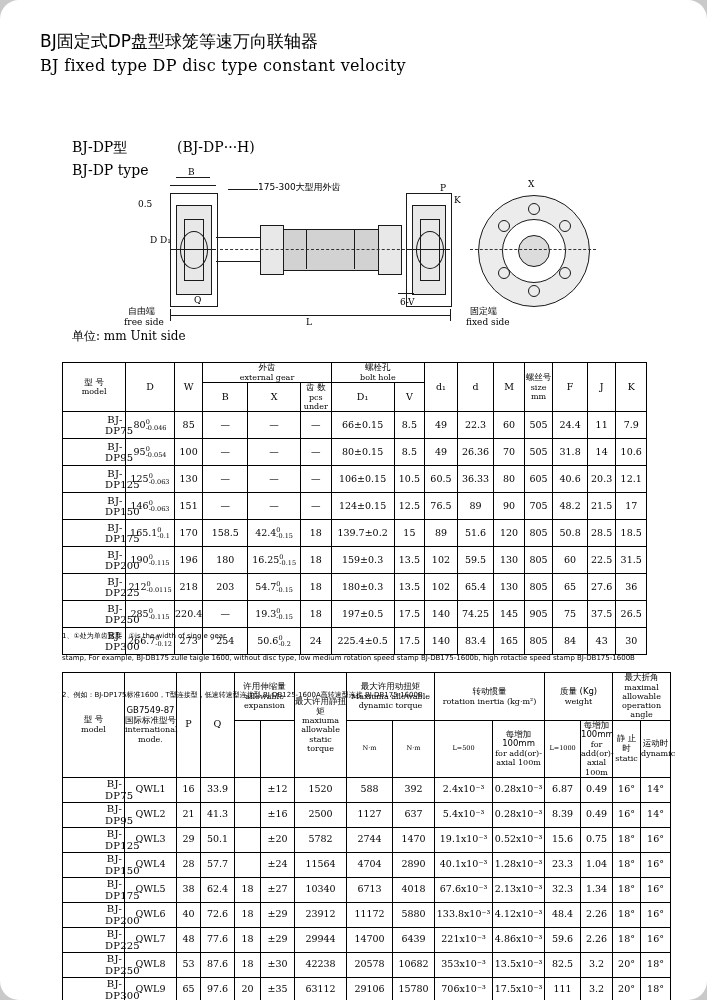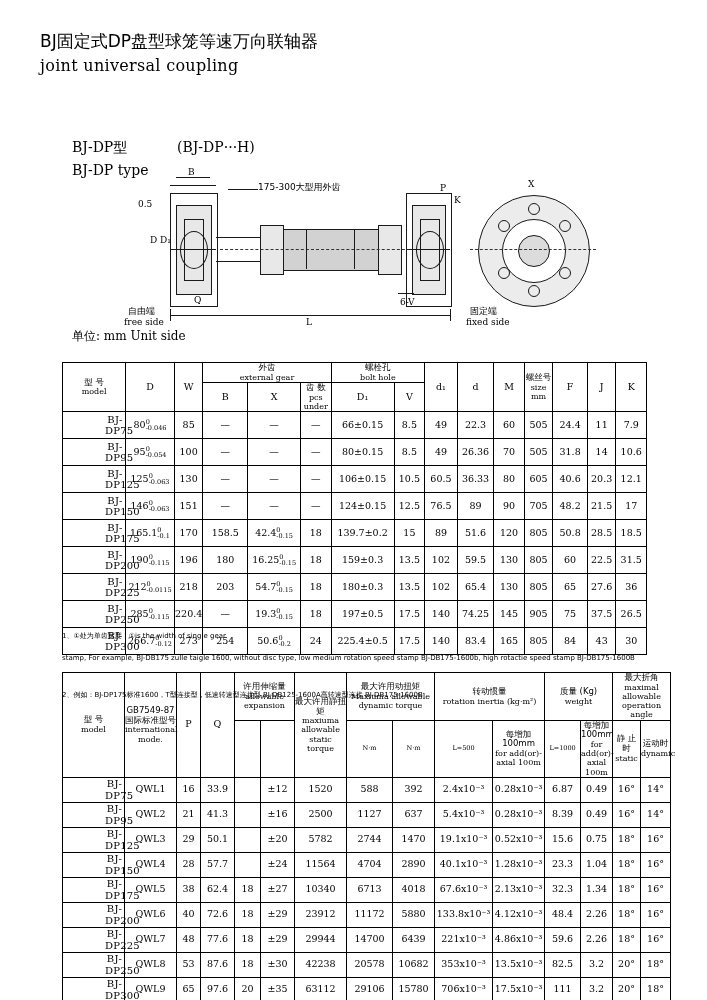--- a/index.html
+++ b/index.html
@@ -4,20 +4,21 @@
 <style>
   html,body{margin:0;padding:0;background:#c9c9c9;}
   body{font-family:"Liberation Serif", serif;}
   .page{
     position:relative;
     width:707px;height:1000px;
     background:#fff;
     margin:0 auto;
     overflow:hidden;
     color:#000;
+    border-radius:19px;
   }
   .title-block{position:absolute;left:40px;top:28px;width:620px;}
   .title-cn{font-size:17px;font-family:"DejaVu Sans", sans-serif;letter-spacing:0px;line-height:26px;}
   .title-en{font-size:16px;line-height:23px;font-family:"DejaVu Serif", serif;letter-spacing:.3px;}
 
   .type-block{position:absolute;left:72px;top:136px;font-size:14px;line-height:23px;font-family:"DejaVu Serif", serif;}
   .type-row{display:flex;}
   .type-row .a{width:105px;}
   .unit-line{position:absolute;left:72px;top:328px;font-size:12px;font-family:"DejaVu Serif", serif;}
 
@@ -46,21 +47,21 @@
   .tol{display:inline-block;font-size:6.5px;line-height:1.0;vertical-align:middle;text-align:left;}
   .note{position:absolute;left:62px;font-size:7px;font-family:"DejaVu Sans", sans-serif;line-height:1.35;width:590px;}
 </style>
 </head>
 <body>
 
 <div class="page">
 
   <div class="title-block">
     <div class="title-cn">BJ固定式DP盘型球笼等速万向联轴器</div>
-    <div class="title-en">joint universal coupling</div>
+    <div class="title-en">BJ fixed type DP disc type constant velocity</div>
   </div>
 
   <div class="type-block">
     <div class="type-row">
       <span class="a">BJ-DP型</span>
       <span>(BJ-DP···H)</span>
     </div>
     <div class="type-row">
       <span class="a">BJ-DP type</span>
     </div>

